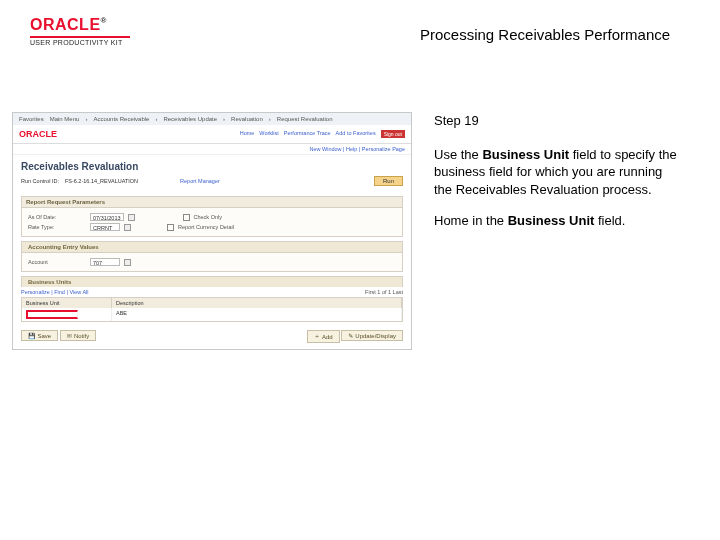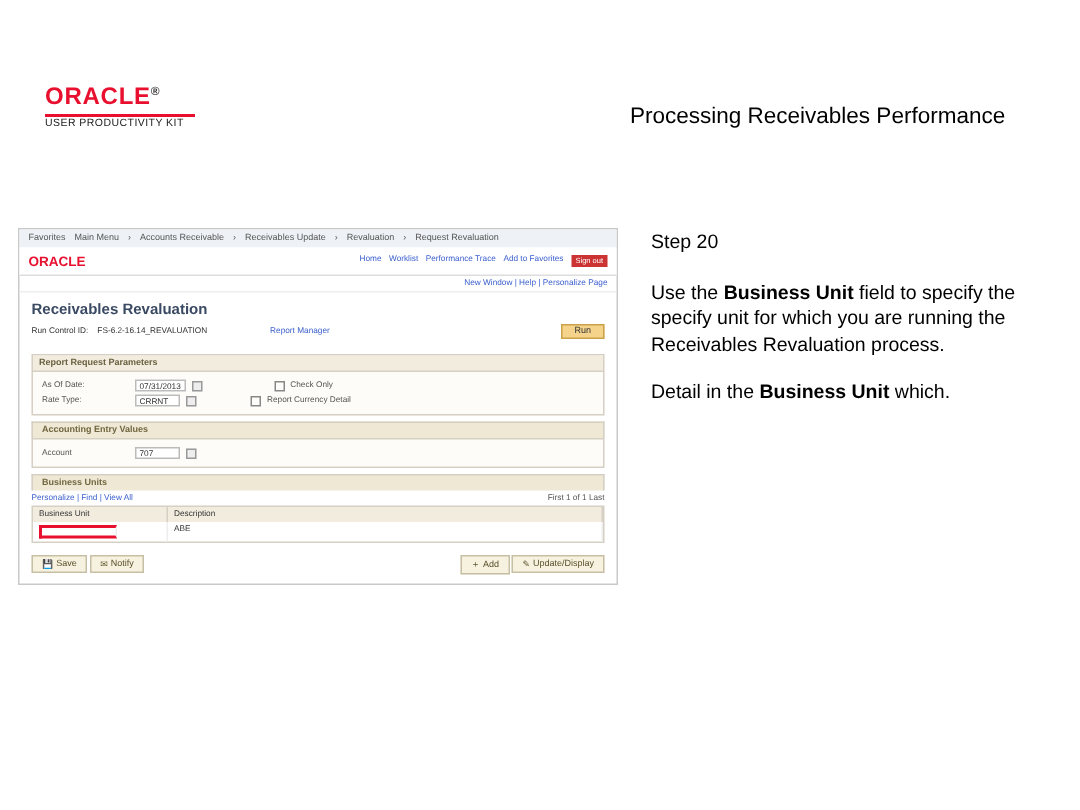--- a/index.html
+++ b/index.html
@@ -6,23 +6,22 @@
   body {
     font-family: Arial, Helvetica, sans-serif;
     width: 720px;
     height: 540px;
     background: #fff;
     position: relative;
     color: #000;
   }
   .header {
     display: flex;
-    align-items: flex-end;
+    align-items: center;
     padding: 16px 30px 6px 30px;
-    margin-top: 40px;
   }
   .logo-block {
     width: 120px;
   }
   .oracle-logo {
     font-weight: bold;
     color: #e8102e;
     font-size: 16px;
     letter-spacing: 0.5px;
   }
@@ -239,21 +238,21 @@
         </div>
         <div>
           <span class="tbtn">＋ <span>Add</span></span>
           <span class="tbtn">✎ <span>Update/Display</span></span>
         </div>
       </div>
     </div>
   </div>
 
   <div class="instruction-col">
-    <p class="step">Step 20</p>
+    <p class="step">Step 19</p>
     <p>
-      <span>Use the </span><strong>Business Unit</strong><span> field to specify the specify unit for which you are running the Receivables Revaluation process.</span>
+      <span>Use the </span><strong>Business Unit</strong><span> field to specify the business field for which you are running the Receivables Revaluation process.</span>
     </p>
     <p>
-      <span>Detail in the </span><strong>Business Unit</strong><span> which.</span>
+      <span>Home in the </span><strong>Business Unit</strong><span> field.</span>
     </p>
   </div>
 </div>
 
 </body></html>

